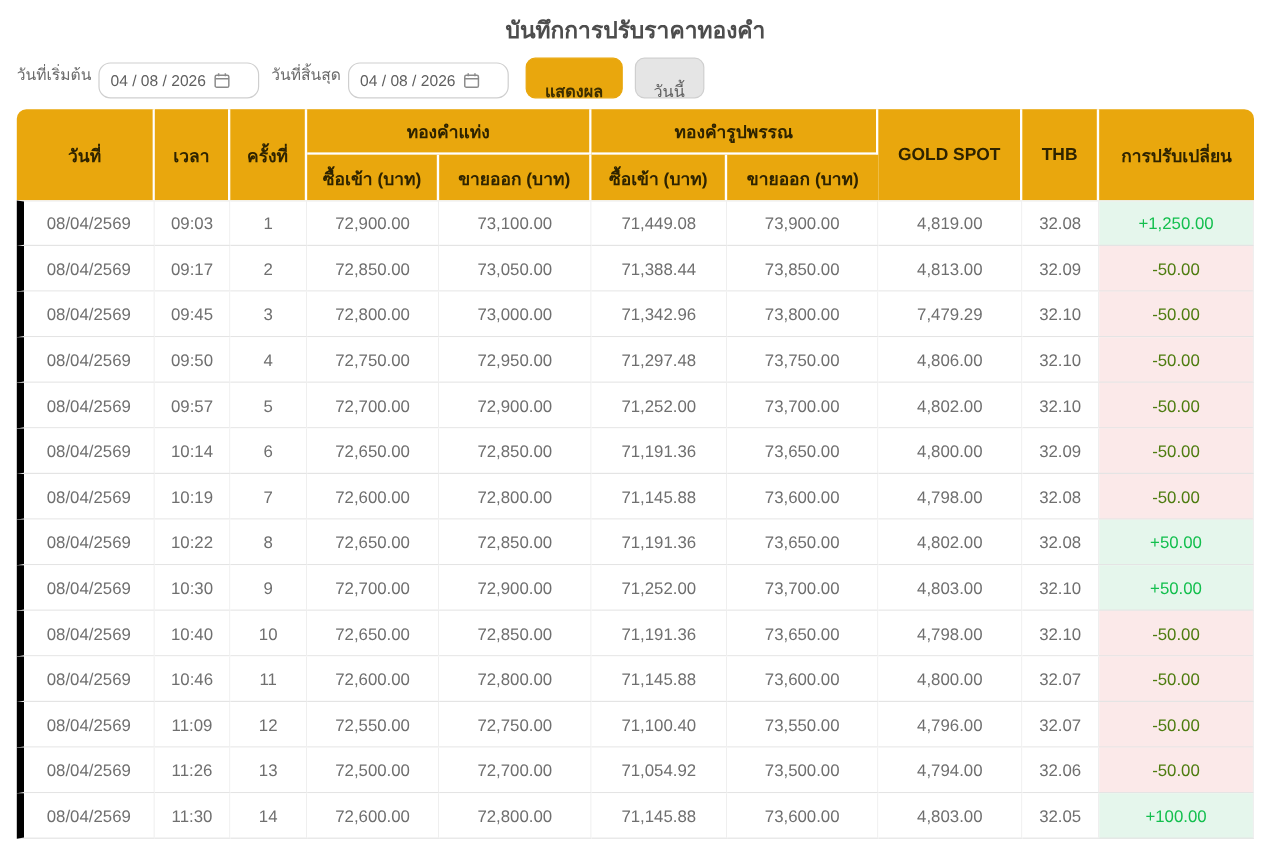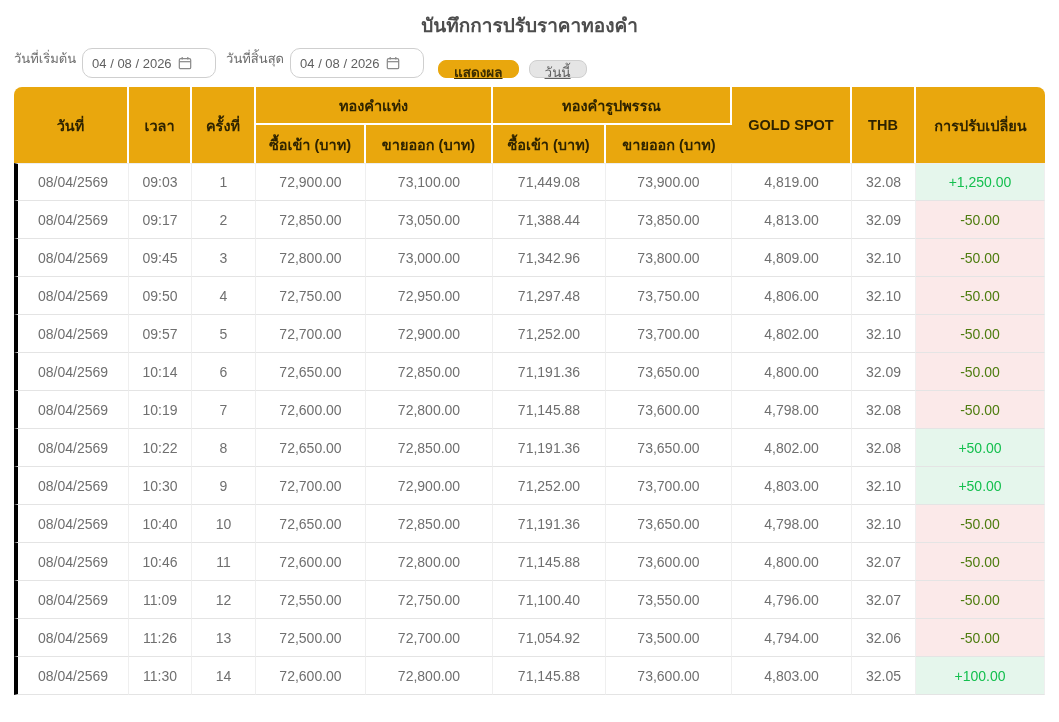--- a/index.html
+++ b/index.html
@@ -48,22 +48,21 @@
     background: transparent;
   }
   .cal-icon { width: 14px; height: 14px; flex: 0 0 auto; }
 
   .btn {
     height: 18px;
     border-radius: 8px;
     font-size: 13.5px;
     font-family: inherit;
     cursor: pointer;
-    padding: 0 15px;
-    text-decoration: underline;
+    padding: 16px 15px;
   }
   .btn-primary {
     background: #e9a70d;
     border: 1px solid #e9a70d;
     color: #3d2e00;
     font-weight: bold;
     margin-left: 4px;
   }
   .btn-secondary {
     background: #e5e5e5;
@@ -100,21 +99,21 @@
     height: 38px;
     text-align: center;
     font-size: 14px;
     color: #6f6f6f;
     background: #ffffff;
     border-bottom: 1px solid #e4e4e4;
     border-right: 1px solid #efefef;
     padding: 2px 6px;
   }
   .price-table tbody tr:first-child td { border-top: 1px solid #eeeeee; }
-  .price-table td:first-child { border-left: 4px solid #000000; }
+  .price-table td:first-child { border-left: 6px solid #000000; }
   .price-table td:last-child { border-right: 1px solid #efefef; }
 
   .price-table td.change.up   { color: #13bf4e; background: #e5f6ec; }
   .price-table td.change.down { color: #4d7c0f; background: #fbe9e9; }
 </style>
 </head>
 <body>
 
 <div class="page">
 
@@ -208,21 +207,21 @@
       <td class="change down">-50.00</td>
     </tr>
         <tr>
       <td>08/04/2569</td>
       <td>09:45</td>
       <td>3</td>
       <td>72,800.00</td>
       <td>73,000.00</td>
       <td>71,342.96</td>
       <td>73,800.00</td>
-      <td>4,809.00</td>
+      <td>7,479.29</td>
       <td>32.10</td>
       <td class="change down">-50.00</td>
     </tr>
         <tr>
       <td>08/04/2569</td>
       <td>09:50</td>
       <td>4</td>
       <td>72,750.00</td>
       <td>72,950.00</td>
       <td>71,297.48</td>

